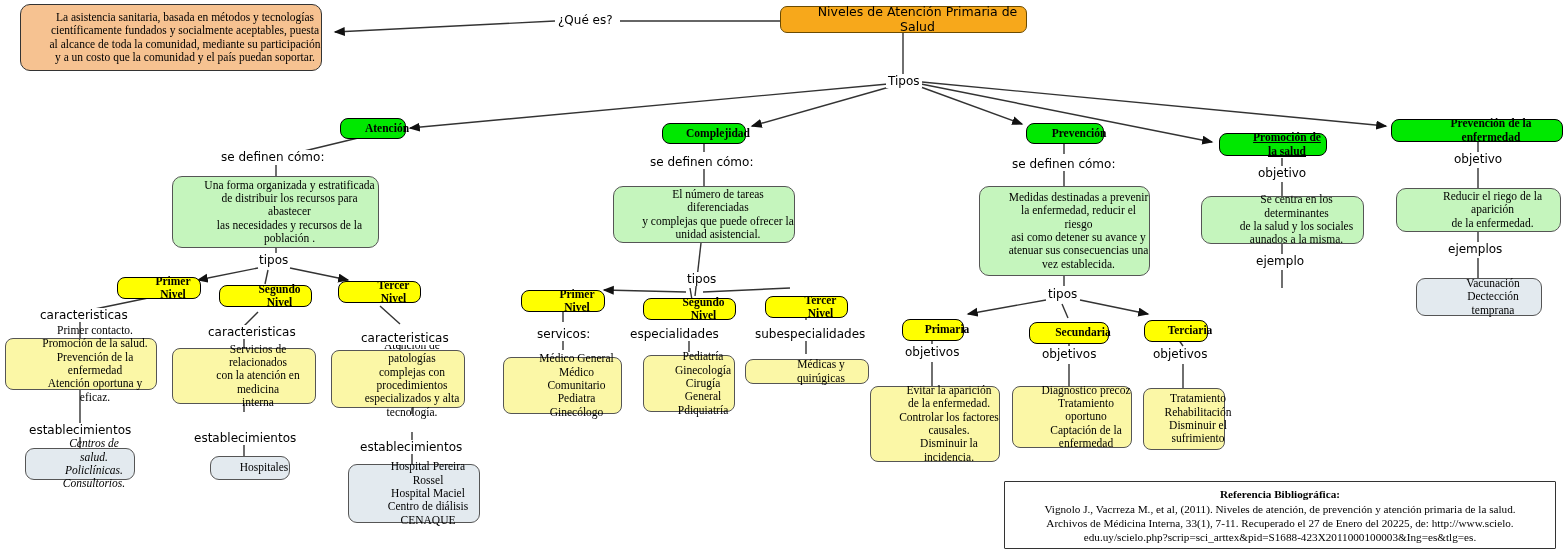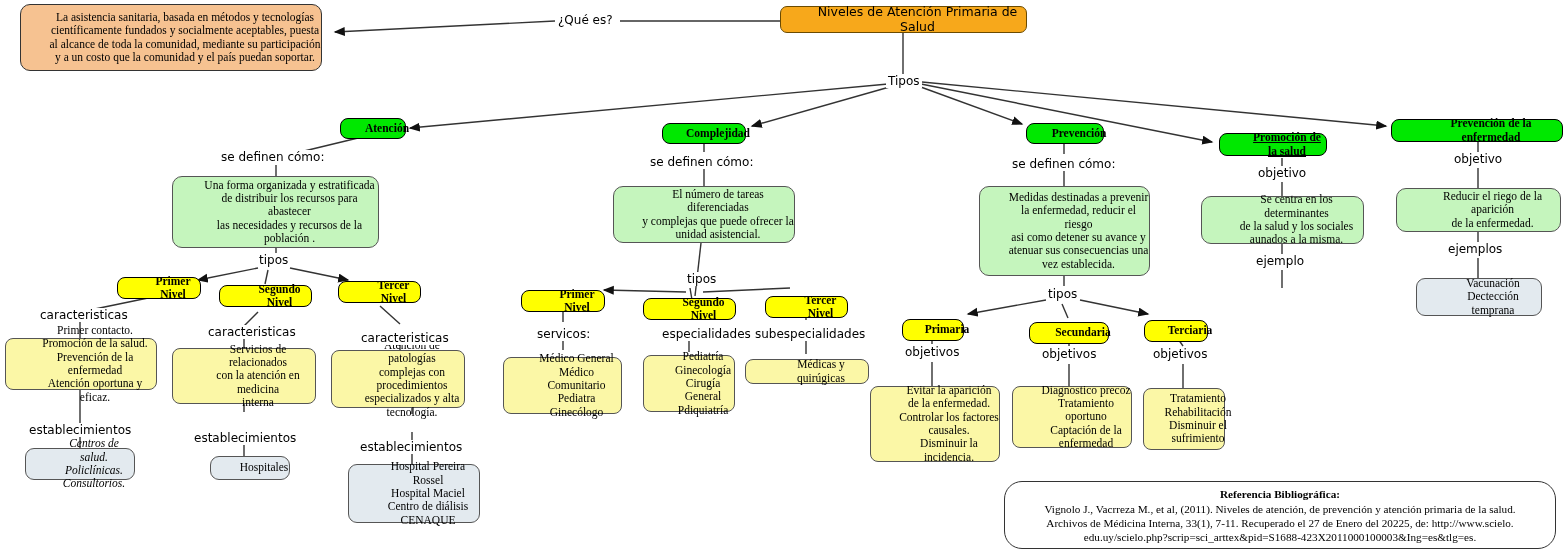--- a/index.html
+++ b/index.html
@@ -90,21 +90,21 @@
   .node.bluegray {
     background: #e3eaef;
     border-radius: 9px;
     font-family: "Liberation Serif", serif;
     font-size: 11.5px;
     color: #000;
     border: 1px solid #555;
   }
   .node.ref {
     background: #ffffff;
-    border-radius: 18px;
+    border-radius: 1px;
     font-family: "Liberation Serif", serif;
     font-size: 11.2px;
     color: #000;
     border: 1px solid #333;
     flex-direction: column;
     padding: 4px 8px;
     line-height: 1.25;
   }
   .ref-title {
     font-weight: bold;
@@ -382,21 +382,21 @@
   <div class="linklabel" style="left:38px; top:308px;">caracteristicas</div>
   <div class="linklabel" style="left:206px; top:325px;">caracteristicas</div>
   <div class="linklabel" style="left:359px; top:331px;">caracteristicas</div>
   <div class="linklabel" style="left:27px; top:423px;">establecimientos</div>
   <div class="linklabel" style="left:192px; top:431px;">establecimientos</div>
   <div class="linklabel" style="left:358px; top:440px;">establecimientos</div>
 
   <div class="linklabel" style="left:648px; top:155px;">se definen cómo:</div>
   <div class="linklabel" style="left:685px; top:272px;">tipos</div>
   <div class="linklabel" style="left:535px; top:327px;">servicos:</div>
-  <div class="linklabel" style="left:660px; top:327px;text-align:center;">especialidades</div>
+  <div class="linklabel" style="left:628px; top:327px;text-align:center;">especialidades</div>
   <div class="linklabel" style="left:753px; top:327px;">subespecialidades</div>
 
   <div class="linklabel" style="left:1010px; top:157px;">se definen cómo:</div>
   <div class="linklabel" style="left:1046px; top:287px;">tipos</div>
   <div class="linklabel" style="left:903px; top:345px;">objetivos</div>
   <div class="linklabel" style="left:1040px; top:347px;">objetivos</div>
   <div class="linklabel" style="left:1151px; top:347px;">objetivos</div>
 
   <div class="linklabel" style="left:1256px; top:166px;">objetivo</div>
   <div class="linklabel" style="left:1254px; top:254px;">ejemplo</div>

